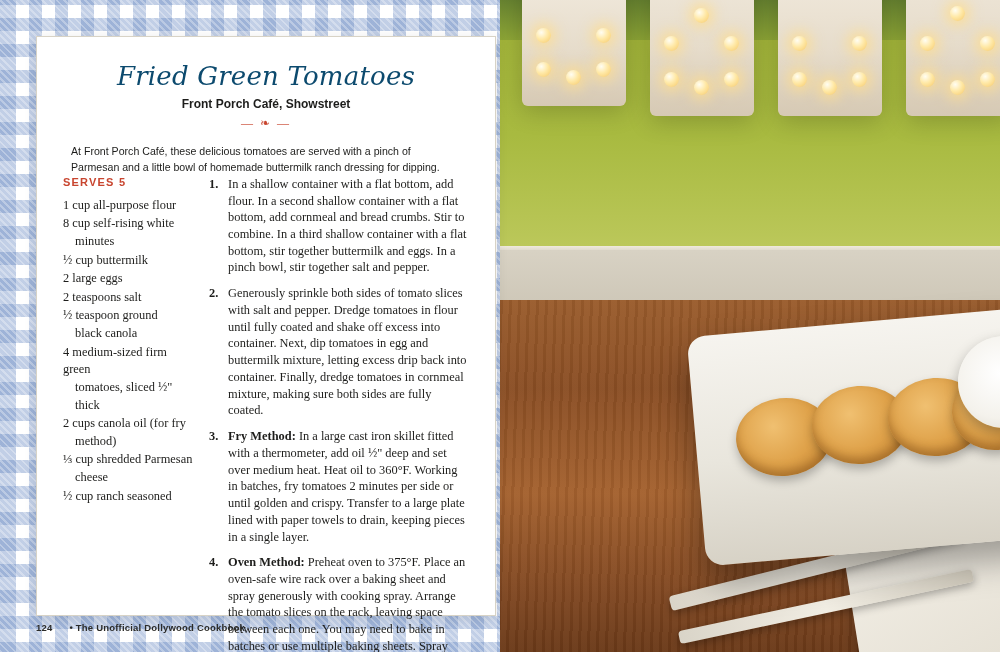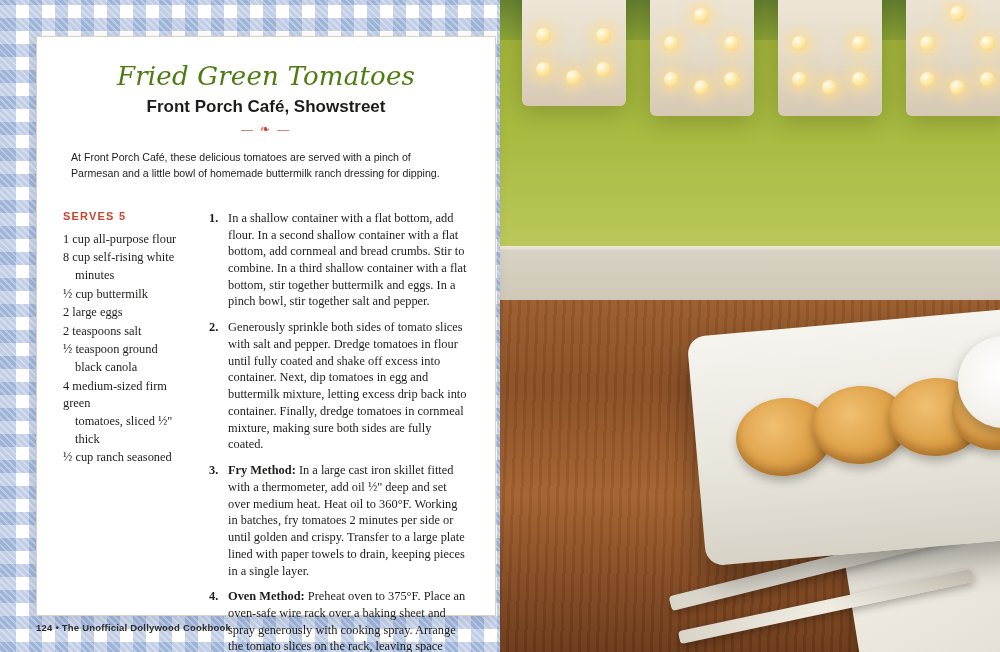--- a/index.html
+++ b/index.html
@@ -156,50 +156,50 @@
     left: 36px; top: 36px;
     width: 460px; height: 580px;
     background: #ffffff;
     border: 1px solid #d8d3c6;
     box-shadow: 0 2px 12px rgba(0,0,0,.10);
     box-sizing: border-box;
     padding: 18px 26px 10px 26px;
   }
   .recipe-title {
     font-family: "DejaVu Serif", serif;
-    color: #4d7c0f;
+    color: #0c4a6e;
     font-size: 26px;
     text-align: center;
     font-style: italic;
     font-weight: normal;
     letter-spacing: .2px;
     margin: 6px 0 6px 0;
   }
   .recipe-subtitle {
     font-family: "Liberation Sans", sans-serif;
     font-weight: bold;
-    font-size: 17px;
+    font-size: 12px;
     color: #1d1d1b;
     text-align: center;
     margin-bottom: 6px;
   }
   .ornament {
     text-align: center;
     color: #c8452f;
     font-size: 12px;
     letter-spacing: 2px;
     margin-bottom: 14px;
     line-height: 1;
   }
   .intro {
     font-family: "Liberation Sans", sans-serif;
     font-size: 10.6px;
     line-height: 1.55;
     color: #1d1d1b;
-    margin: 0 0 28px 0;
+    margin: 0 0 0 0;
     padding: 0 8px;
   }
   .cols {
     display: flex;
     gap: 16px;
   }
   .col-left {
     width: 130px;
     flex: 0 0 130px;
   }
@@ -254,21 +254,21 @@
   .footer {
     position: absolute;
     left: 36px;
     top: 622px;
     font-family: "Liberation Sans", sans-serif;
     font-size: 9.5px;
     font-weight: bold;
     color: #2b2b29;
     letter-spacing: .2px;
   }
-  .footer .pg { margin-right: 3px; }
+  .footer .pg { margin-right: 17px; }
 </style>
 </head>
 <body>
 
 <div class="page">
 
   <div class="left-page"></div>
 
   <div class="right-page">
     <div class="photo-wall">
@@ -358,20 +358,28 @@
           </li>
           <li>
             <span>½ teaspoon ground</span>
             <span class="cont">black canola</span>
           </li>
           <li>
             <span>4 medium-sized firm green</span>
             <span class="cont">tomatoes, sliced ½" thick</span>
           </li>
           <li>
+            <span>2 cups canola oil (for fry</span>
+            <span class="cont">method)</span>
+          </li>
+          <li>
+            <span>⅓ cup shredded Parmesan</span>
+            <span class="cont">cheese</span>
+          </li>
+          <li>
             <span>½ cup ranch seasoned</span>
           </li>
         </ul>
       </div>
 
       <div class="col-right">
         <ol class="steps">
           <li>
             <span class="num">1.</span>
             <span>In a shallow container with a flat bottom, add flour. In a second shallow container with a flat bottom, add cornmeal and bread crumbs. Stir to combine. In a third shallow container with a flat bottom, stir together buttermilk and eggs. In a pinch bowl, stir together salt and pepper.</span>

